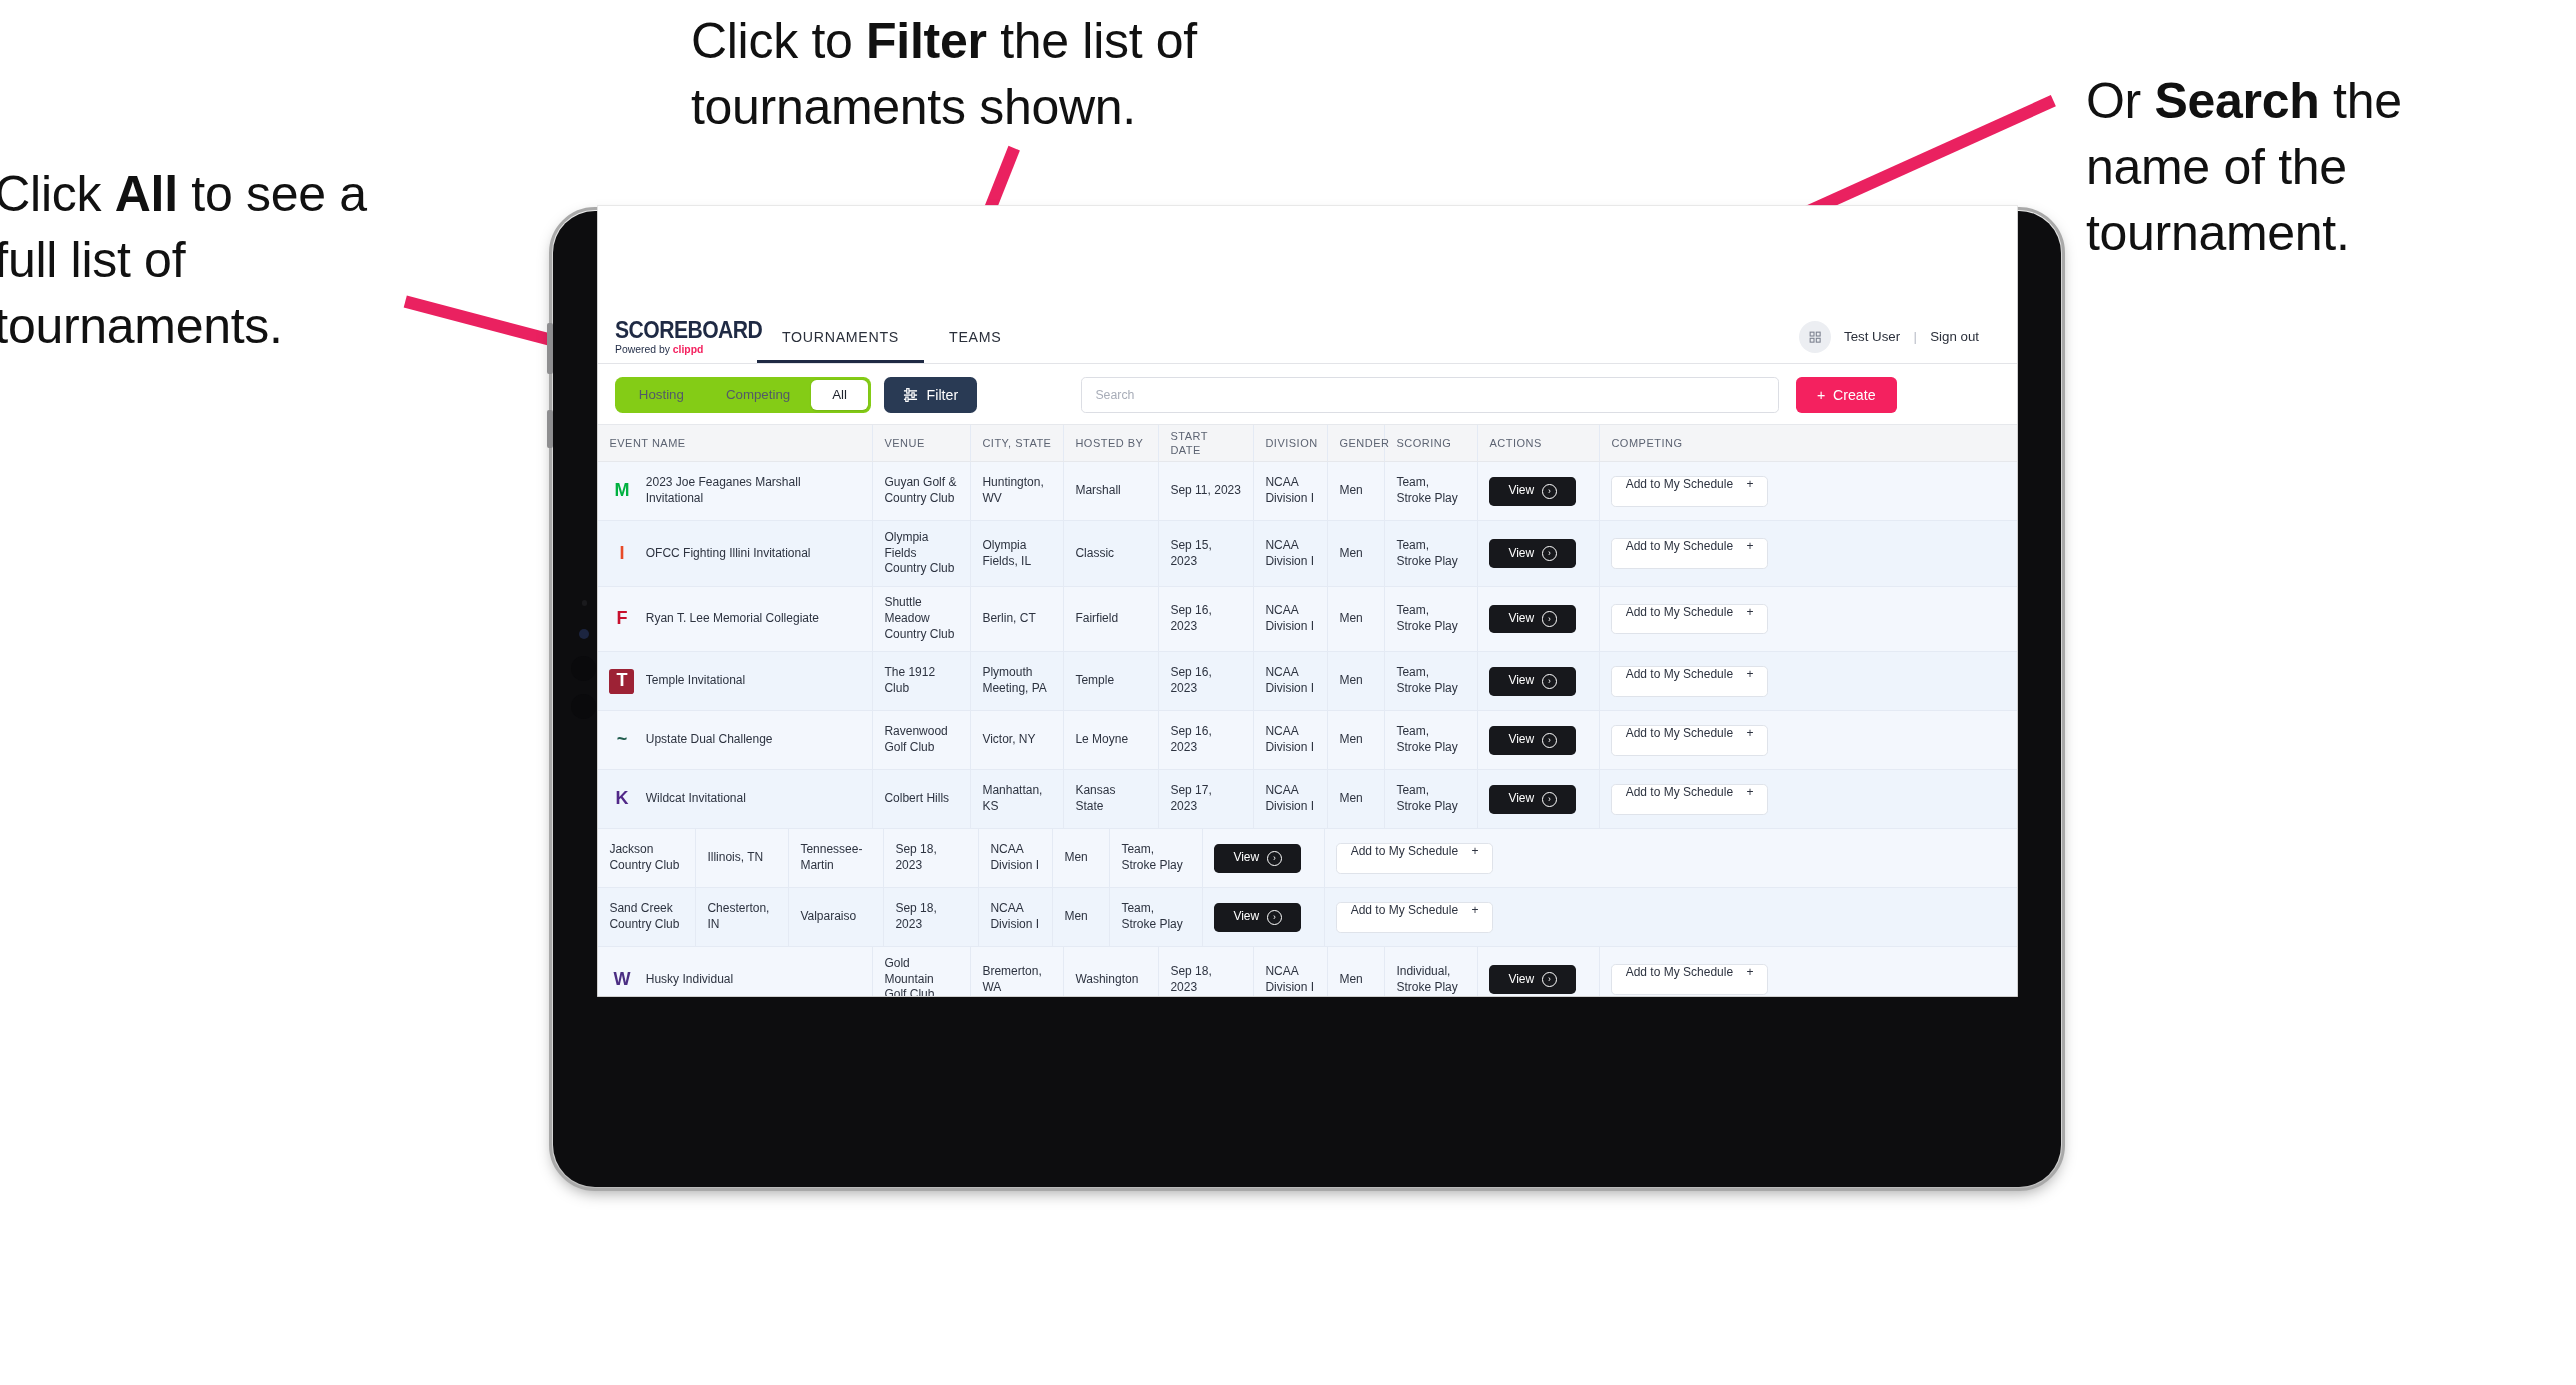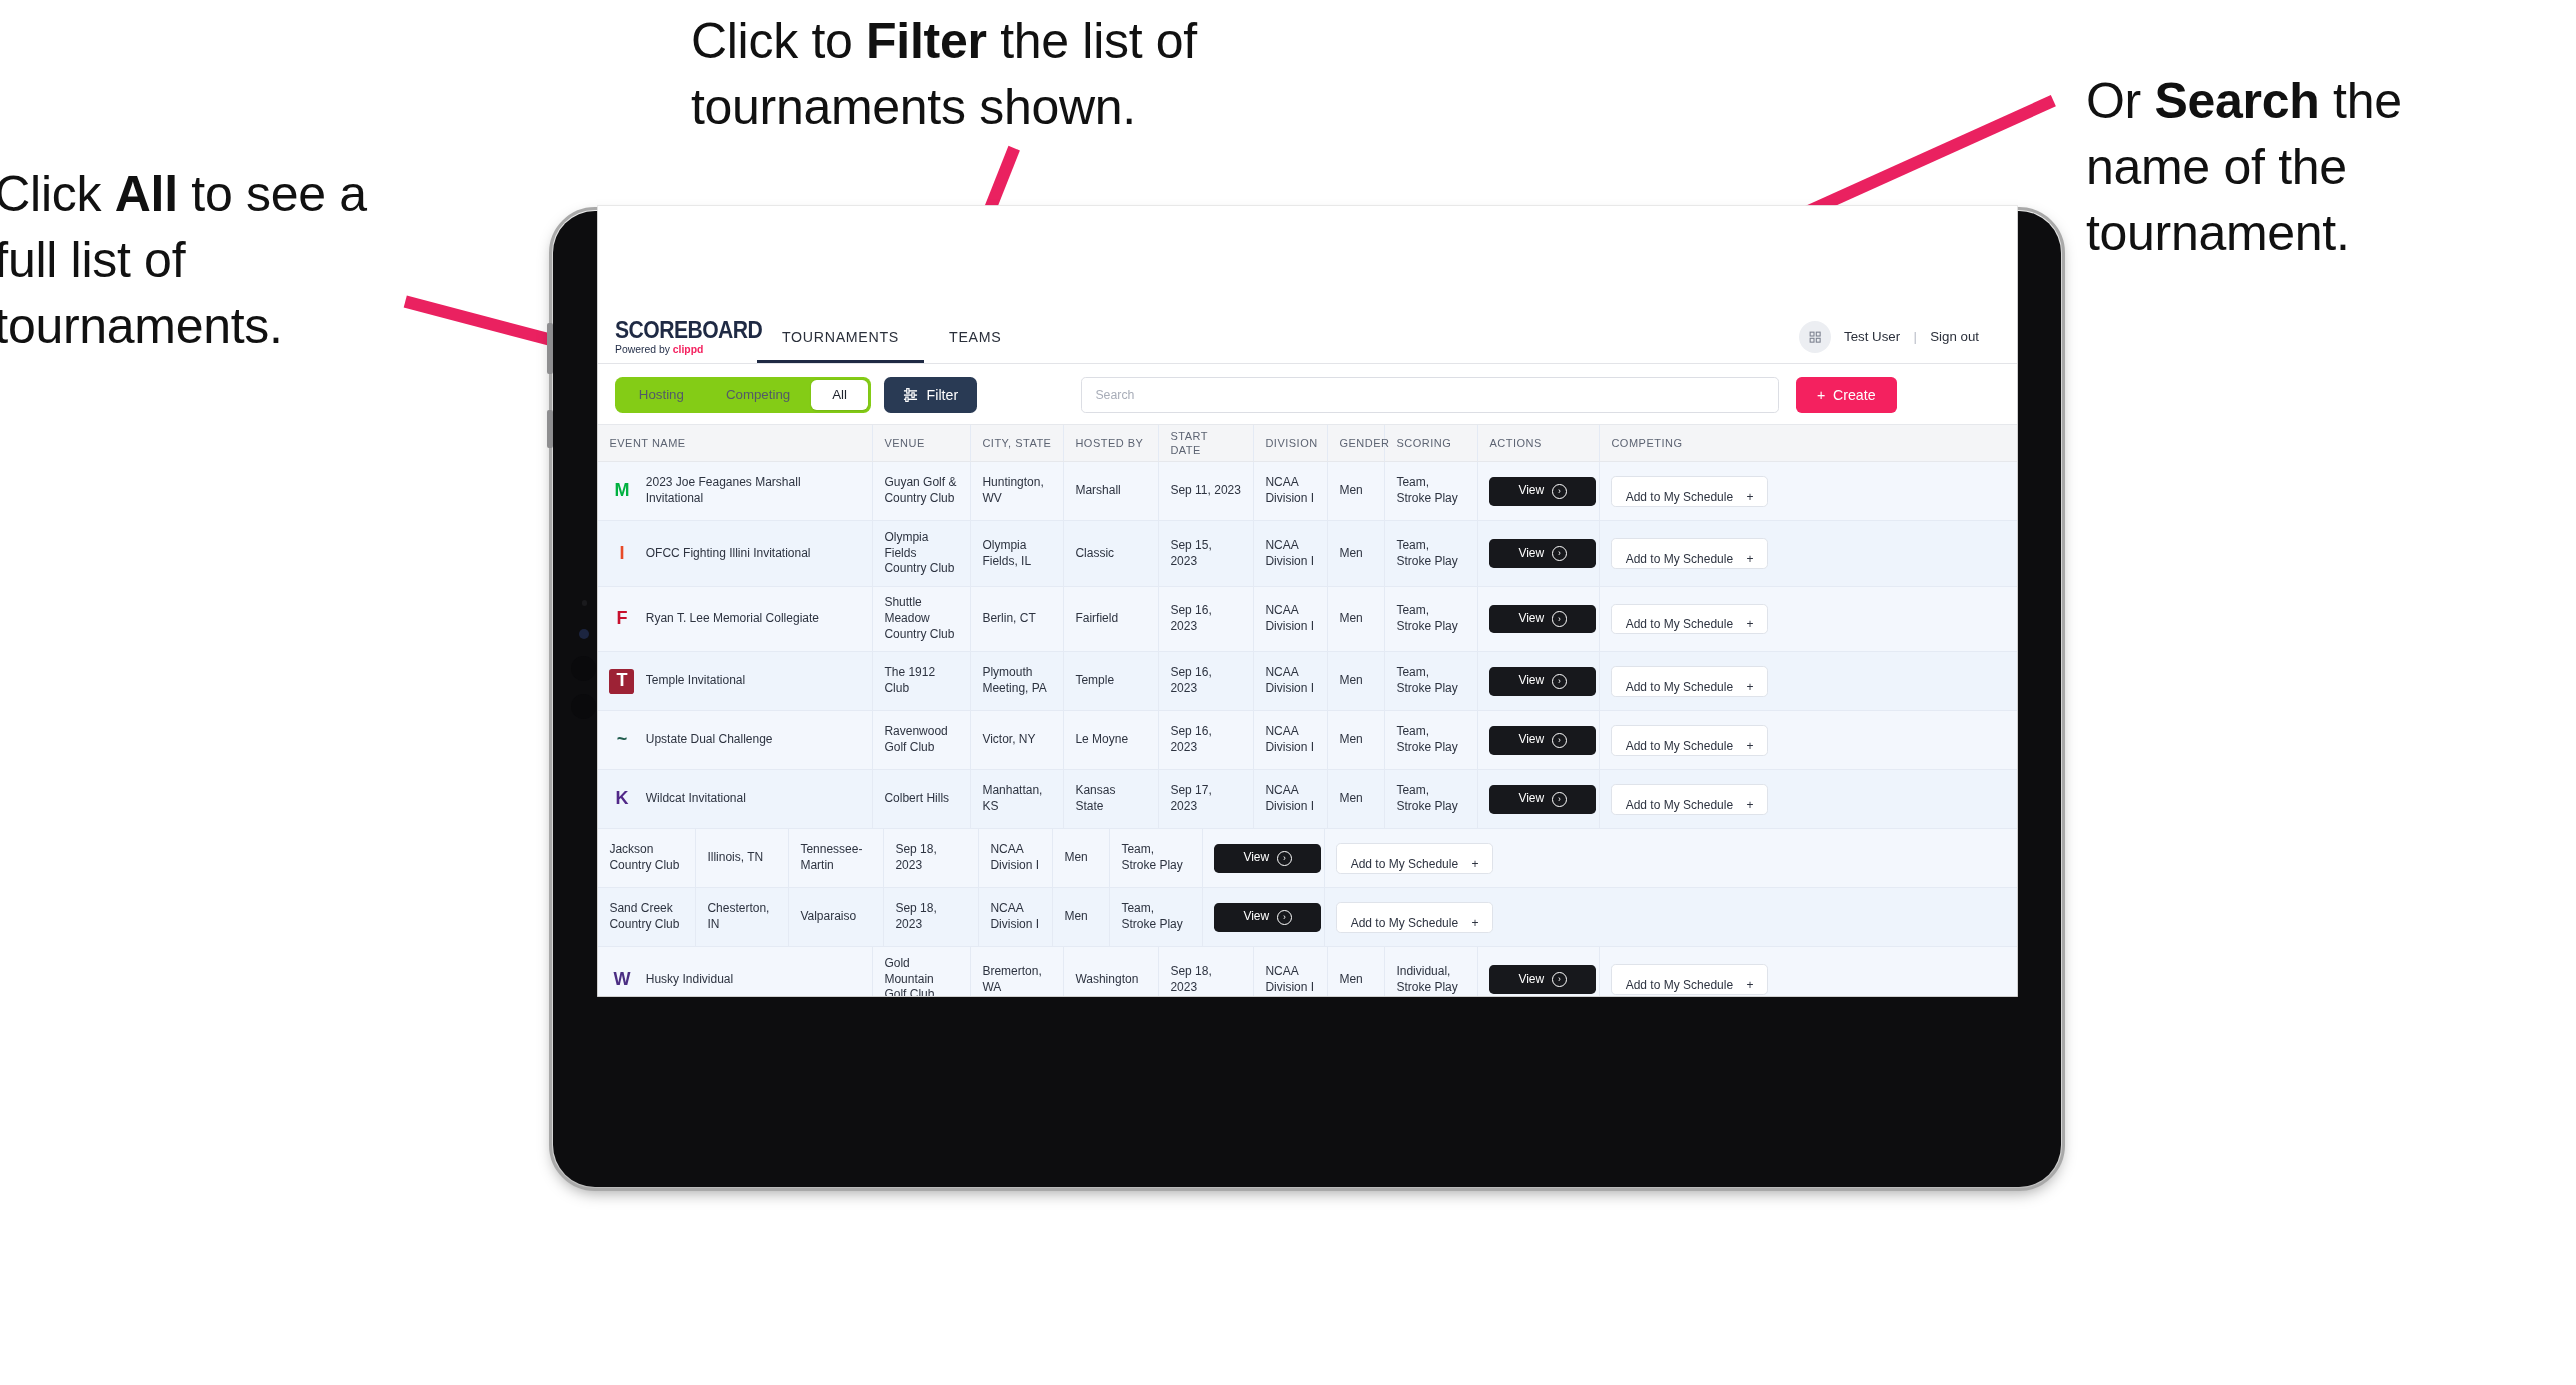--- a/index.html
+++ b/index.html
@@ -151,30 +151,30 @@
   .c-city{width:93px;}
   .c-host{width:95px;}
   .c-date{width:95px;}
   .c-div{width:74px;}
   .c-gender{width:57px;}
   .c-scoring{width:93px;}
   .c-actions{width:122px;justify-content:flex-start;}
   .c-competing{width:227px;justify-content:flex-start;}
   .logo{width:25px;height:25px;flex:0 0 25px;display:flex;align-items:center;justify-content:center;}
   .view-btn{
-    background:#17181c;color:#fff;border-radius:4.7px;height:28.5px;padding:0 29px;
+    background:#17181c;color:#fff;border-radius:4.7px;height:28.5px;padding:0 19px;
     display:flex;align-items:center;gap:7.6px;font-size:12px;cursor:pointer;
   }
   .view-btn .ring{
     width:13.3px;height:13.3px;border-radius:50%;border:1.3px solid #fff;
     display:flex;align-items:center;justify-content:center;font-size:8.5px;line-height:1;
   }
   .sched-btn{
     background:#fff;border:0.9px solid #dfe3ea;border-radius:4.7px;height:28.5px;padding:0 13.3px;
-    display:flex;align-items:flex-end;gap:13.3px;font-size:12px;color:#2d3340;cursor:pointer;
+    display:flex;align-items:flex-start;gap:13.3px;font-size:12px;color:#2d3340;cursor:pointer;
   }
 </style>
 </head>
 <body>
 
 <div class="callout" id="callout-all"><span>Click </span><b>All</b><span> to see a full list of tournaments.</span></div>
 
 <div class="callout" id="callout-filter"><span>Click to </span><b>Filter</b><span> the list of tournaments shown.</span></div>
 
 <div class="callout" id="callout-search"><span>Or </span><b>Search</b><span> the name of the tournament.</span></div>

